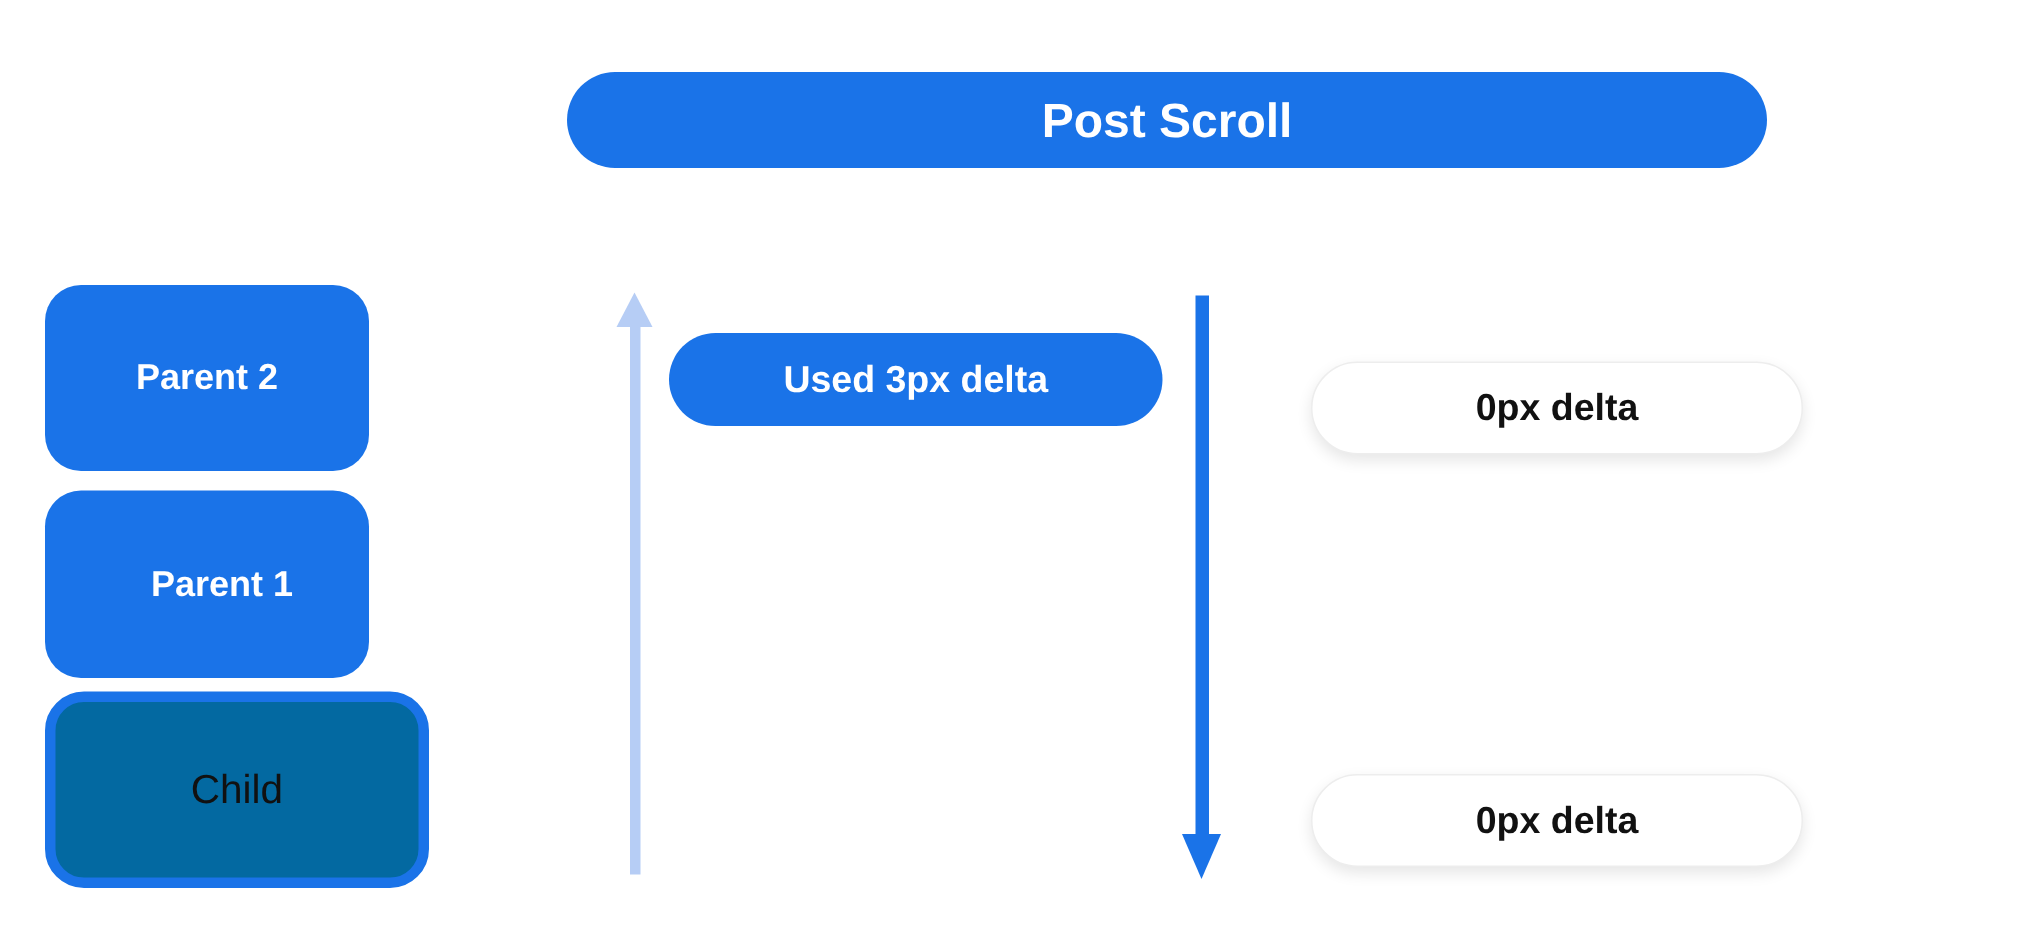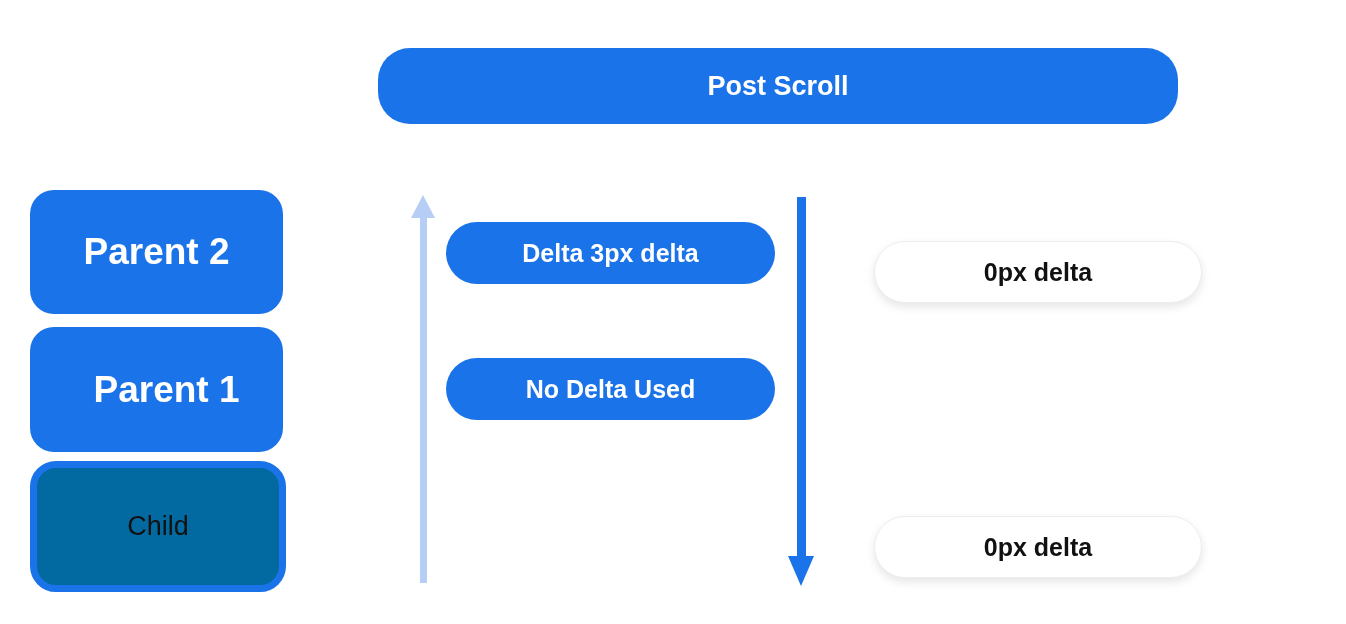--- a/index.html
+++ b/index.html
@@ -22,33 +22,33 @@
     position: absolute;
     background: var(--primary-blue);
     color: #ffffff;
     font-weight: bold;
     display: flex;
     align-items: center;
     justify-content: center;
   }
   .header-pill {
     left: 378px; top: 48px;
-    width: 800px; height: 76px;
+    width: 800px; height: 64px;
     border-radius: 32px;
-    font-size: 27px;
+    font-size: 32px;
   }
   .parent-box {
     position: absolute;
     left: 30px;
-    width: 253px; height: 124px;
+    width: 216px; height: 124px;
     border-radius: 24px;
     background: var(--primary-blue);
     color: #ffffff;
     font-weight: bold;
-    font-size: 37px;
+    font-size: 24px;
     display: flex;
     align-items: center;
     justify-content: center;
   }
   .parent-2 { top: 190px; }
   .parent-1 { top: 327px; height: 125px; padding-left: 20px; }
   .child-box {
     position: absolute;
     left: 30px; top: 461px;
     width: 256px; height: 131px;
@@ -134,26 +134,23 @@
   <div class="child-box">
     <span>Child</span>
   </div>
 
   <div>
     <div class="arrow up-arrow-head"></div>
     <div class="arrow up-arrow-shaft"></div>
   </div>
 
   <div class="pill-blue delta-pill-blue delta-used">
-    <span>Delta 3px delta</span>
+    <span>Used 3px delta</span>
   </div>
 
-  <div class="pill-blue delta-pill-blue delta-none">
-    <span>No Delta Used</span>
-  </div>
 
   <div>
     <div class="arrow down-arrow-shaft"></div>
     <div class="arrow down-arrow-head"></div>
   </div>
 
   <div class="pill-white zero-delta-top">
     <span>0px delta</span>
   </div>
 

